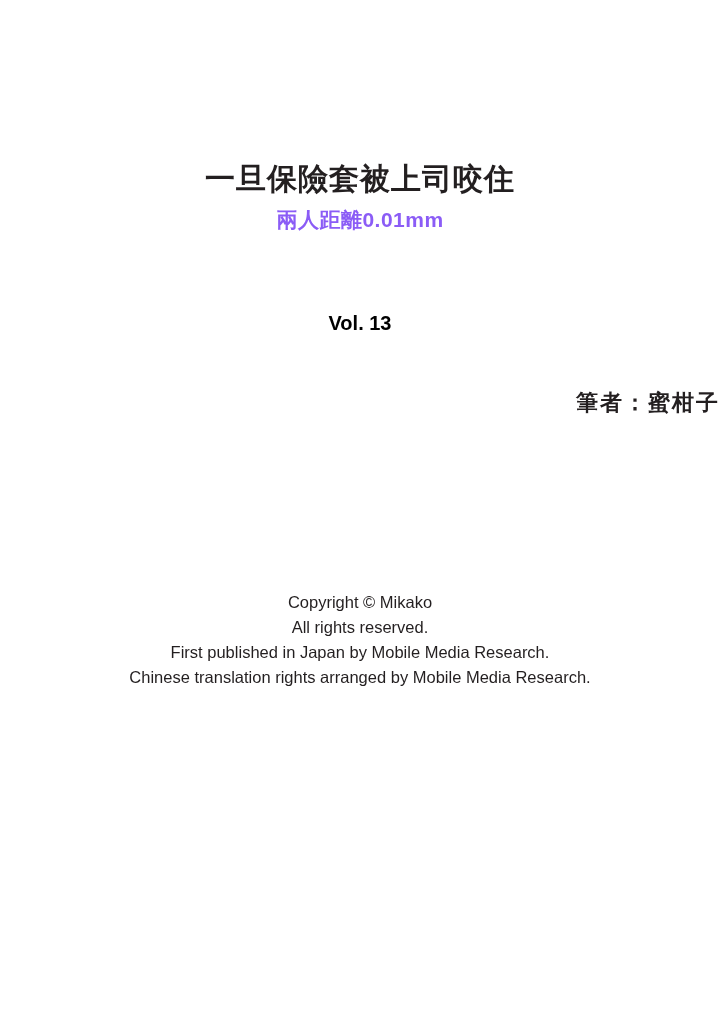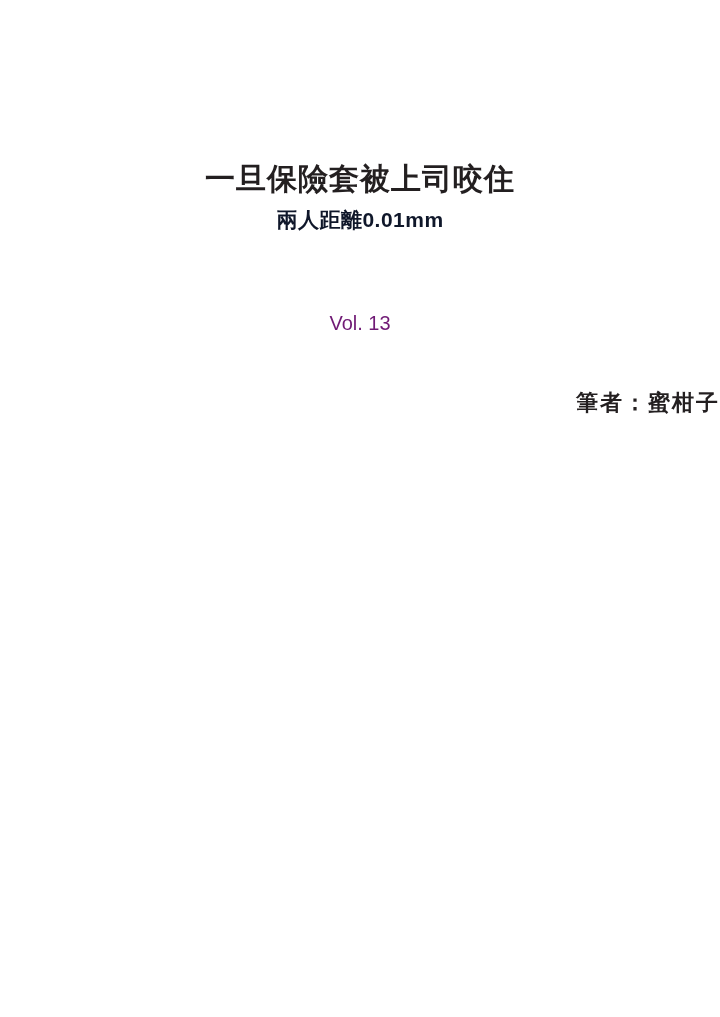--- a/index.html
+++ b/index.html
@@ -34,32 +34,32 @@
     letter-spacing: 1px;
     line-height: 1.25;
     color: #231f20;
     margin: 0;
   }
   .sub-title {
     font-size: 21px;
     font-weight: bold;
     letter-spacing: 0.5px;
     line-height: 1.3;
-    color: #0f172a;
+    color: #8b5cf6;
     margin: 8px 0 0 0;
   }
   .volume {
     position: absolute;
     top: 312px;
     left: 0;
     width: 720px;
     text-align: center;
     font-size: 20px;
-    font-weight: normal;
-    color: #701a75;
+    font-weight: bold;
+    color: #000000;
   }
   .author {
     position: absolute;
     top: 388px;
     left: 0;
     width: 720px;
     text-align: right;
     font-size: 22px;
     font-weight: bold;
     letter-spacing: 2px;
@@ -86,14 +86,20 @@
 
   <div class="title-block">
     <h1 class="main-title">一旦保險套被上司咬住</h1>
     <h2 class="sub-title">兩人距離0.01mm</h2>
   </div>
 
   <div class="volume">Vol. 13</div>
 
   <div class="author">筆者：蜜柑子</div>
 
+  <div class="copyright-block">
+    <div>Copyright © Mikako</div>
+    <div>All rights reserved.</div>
+    <div>First published in Japan by Mobile Media Research.</div>
+    <div>Chinese translation rights arranged by Mobile Media Research.</div>
+  </div>
 
 </div>
 
 </body></html>

